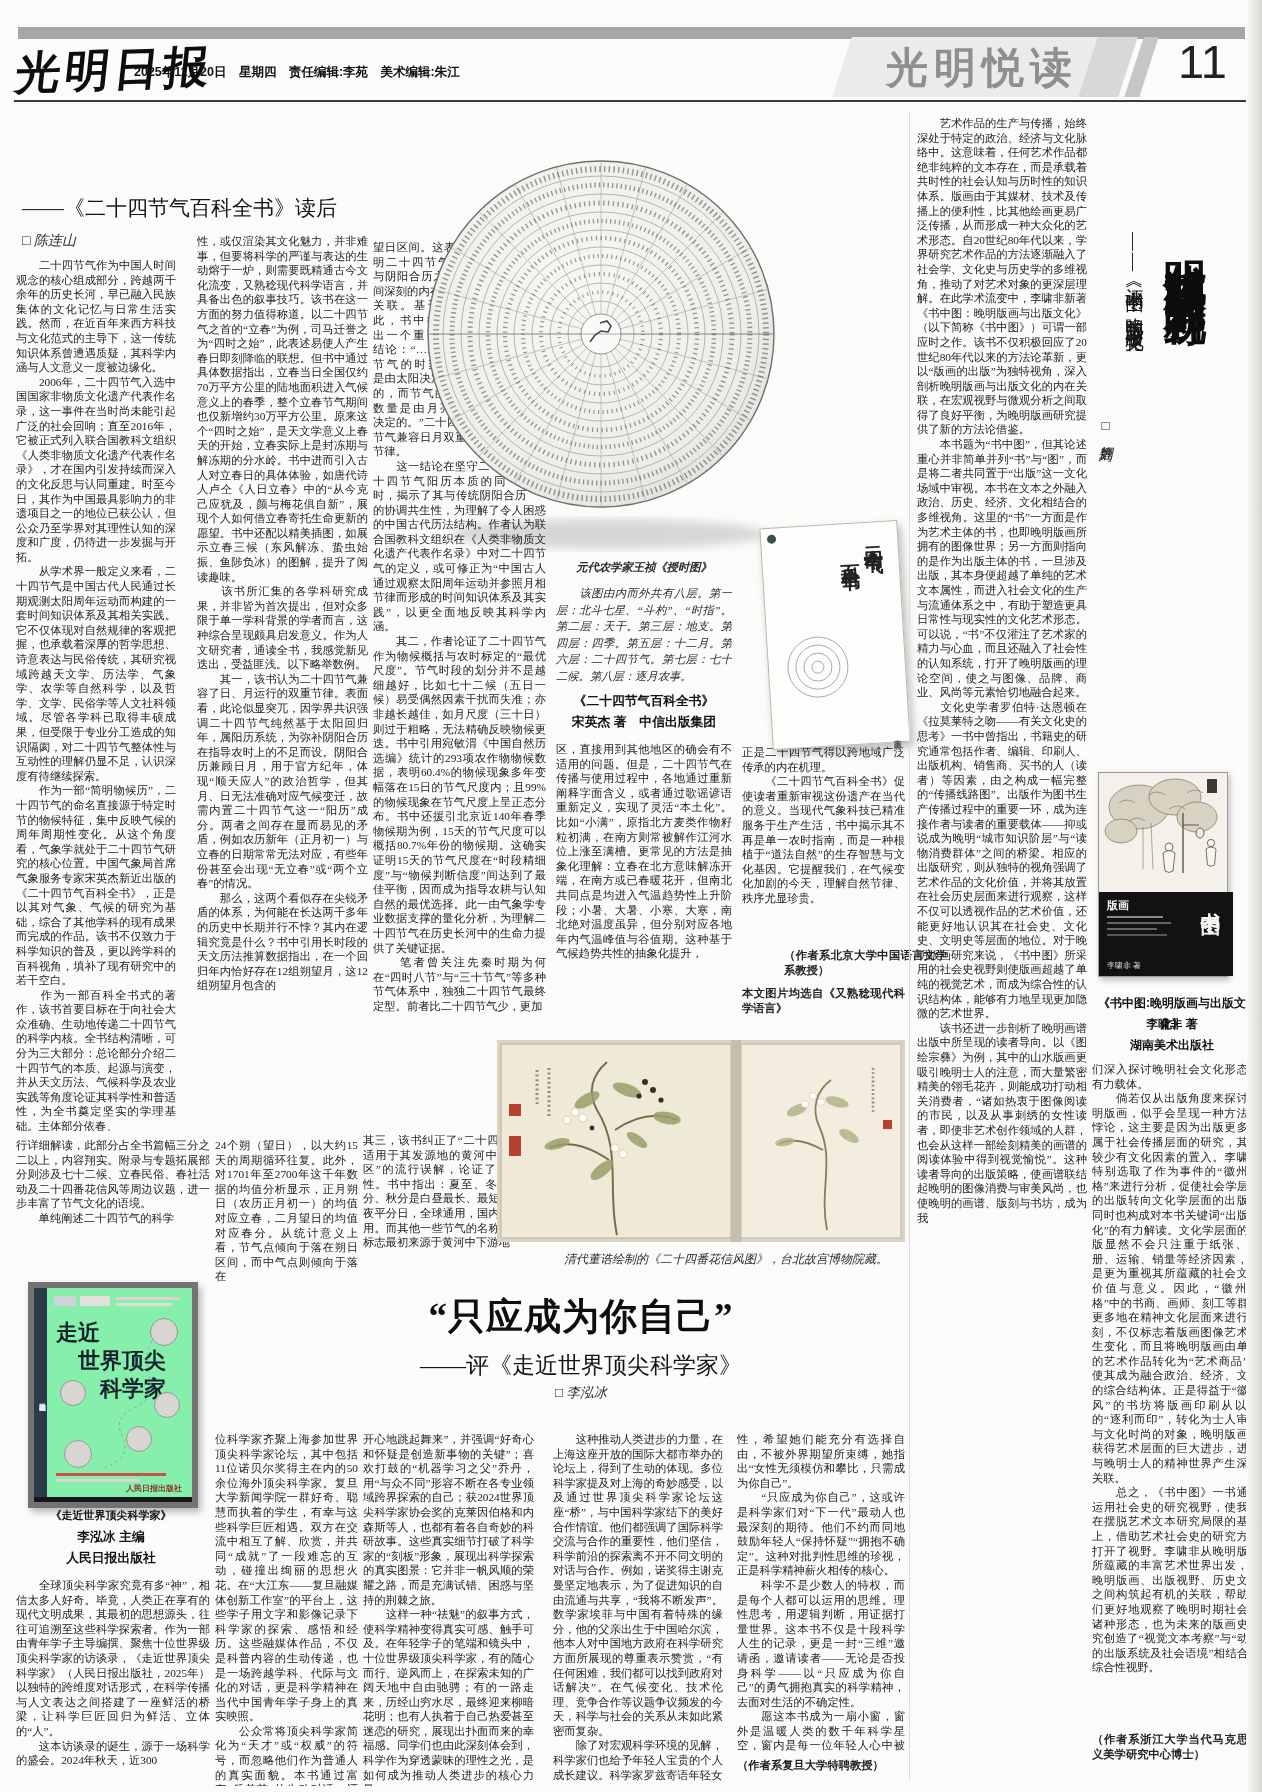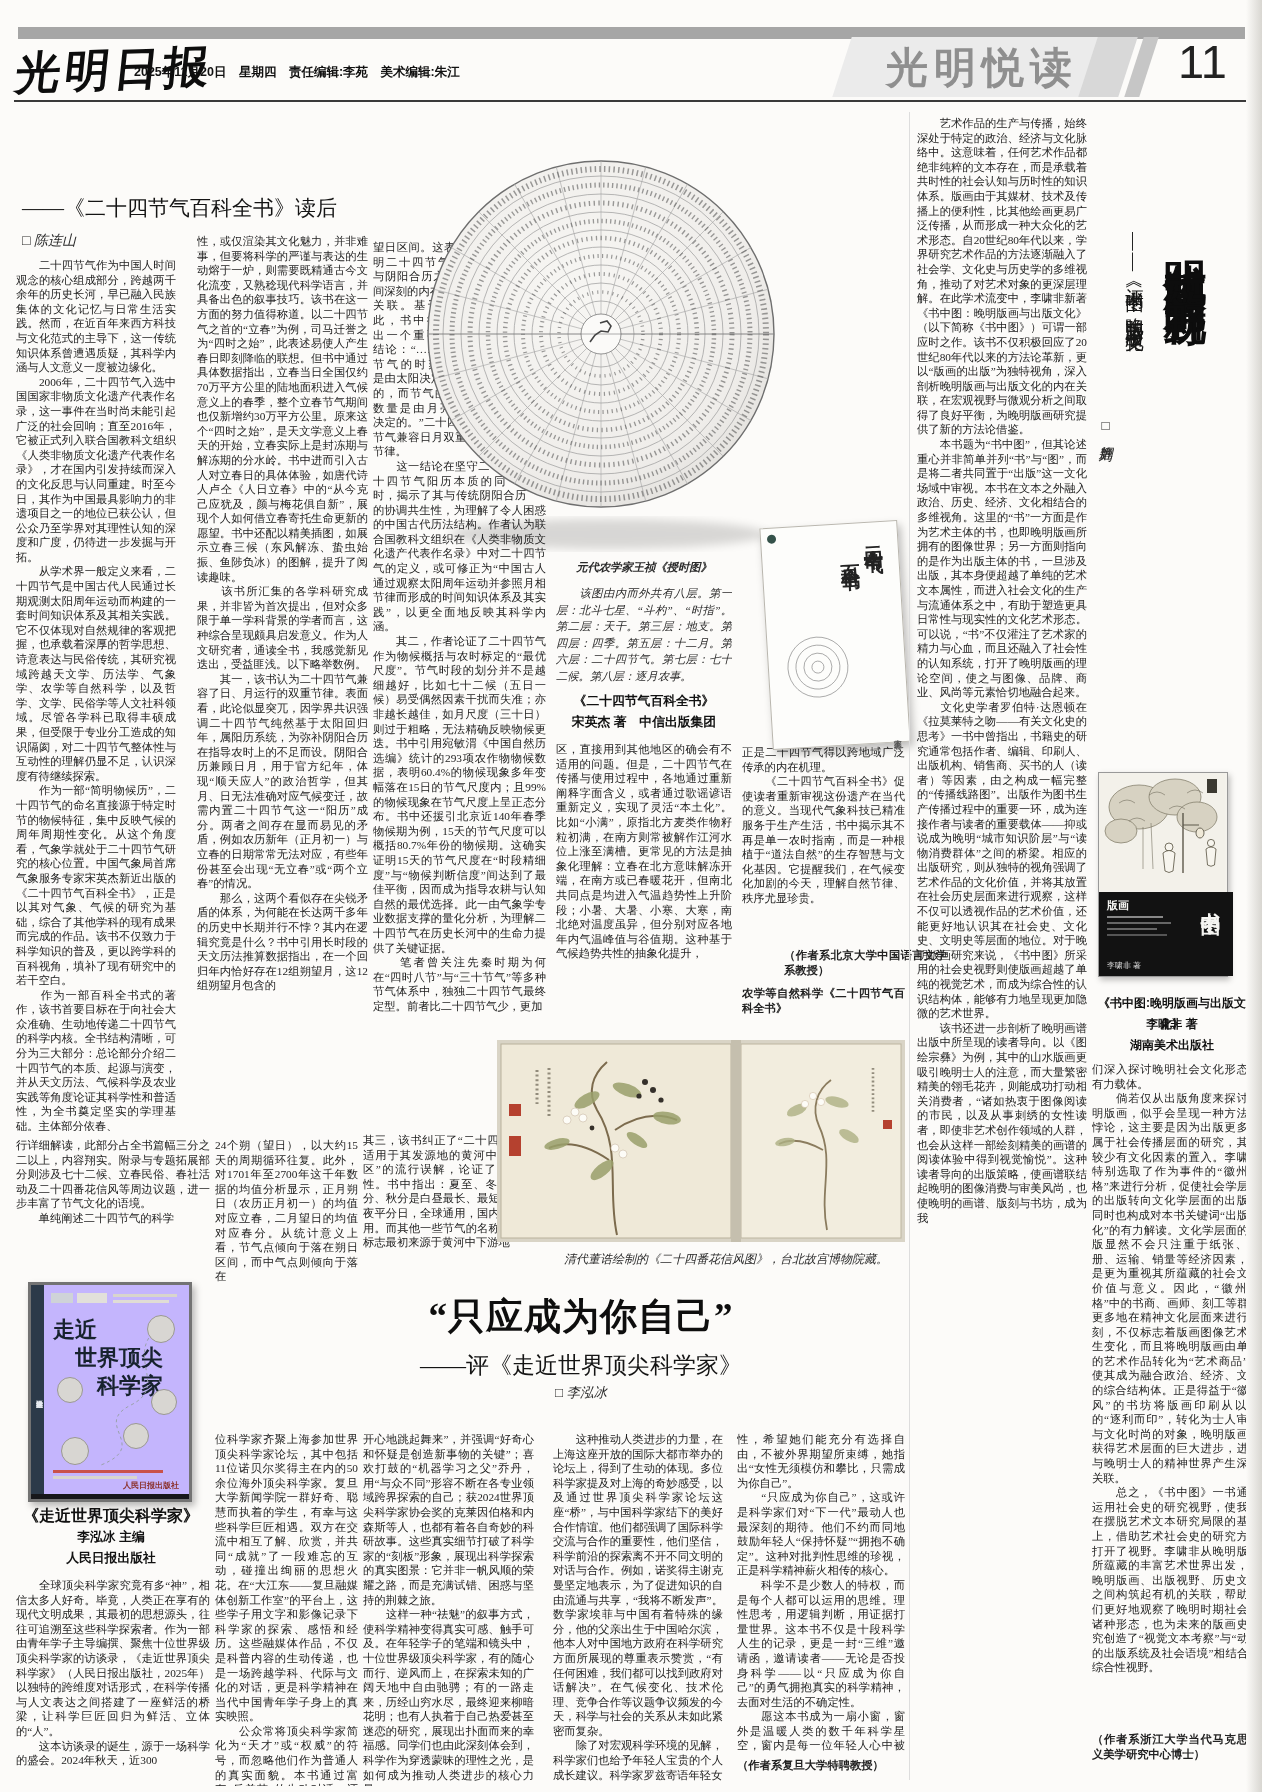--- a/index.html
+++ b/index.html
@@ -42,21 +42,21 @@
   .b-sub{left:1122px;top:232px;height:430px;font-size:18.5px;letter-spacing:2px;color:#161616;}
   .b-byline{left:1096px;top:418px;height:120px;font-size:13.5px;}
   .vrule{left:909px;top:112px;width:1px;height:1668px;background:#ddd;}
   
   .cover1{left:766px;top:524px;width:136px;height:220px;background:#fdfdfb;border:1px solid #b9b6ae;
           box-shadow:3px 5px 8px rgba(0,0,0,.25);transform:rotate(-3.5deg);}
   .cover1 .vt{position:absolute;writing-mode:vertical-rl;font-weight:bold;color:#222;}
   .cover3{left:1098px;top:772px;width:128px;height:203px;background:#f4f2ec;border:1px solid #999;
           box-shadow:2px 3px 6px rgba(0,0,0,.25);}
   .cover3 .band{position:absolute;left:0;bottom:0;width:100%;height:84px;background:#121212;color:#f5f5f2;padding-left:6px;}
-  .cover2{left:28px;top:1282px;width:158px;height:214px;background:#c4b5fd;border:3px solid #737373;
+  .cover2{left:28px;top:1282px;width:158px;height:214px;background:#86efac;border:6px solid #737373;
           box-shadow:3px 4px 7px rgba(0,0,0,.28);}
   .cover2 .spine{position:absolute;left:0;top:0;width:13px;height:100%;background:#2c3a49;color:#e9edf2;
                  writing-mode:vertical-rl;font-size:7px;text-align:center;padding-top:6px;box-sizing:border-box;}
   .cover2 .t{position:absolute;font-weight:bold;color:#17222e;font-family:"Liberation Sans","DejaVu Sans",sans-serif;}
   .portrait{position:absolute;border-radius:50%;background:#d8d6d2;border:1px solid #9a9892;}
   .flower{left:497px;top:1040px;width:408px;height:202px;}
 </style>
 </head>
 <body>
 
@@ -142,21 +142,21 @@
   </svg>
 
   <div class="col kai" style="left:556px;top:560px;width:176px;height:18px;text-align:center;font-weight:bold;">元代农学家王祯《授时图》</div>
   <div class="col kai" style="left:556px;top:585px;width:176px;height:100px;line-height:16.6px;">　　该图由内而外共有八层。第一层：北斗七星、“斗杓”、“时指”。第二层：天干。第三层：地支。第四层：四季。第五层：十二月。第六层：二十四节气。第七层：七十二候。第八层：逐月农事。</div>
   <div class="cap" style="left:551px;top:690px;width:186px;">《二十四节气百科全书》</div>
   <div class="cap" style="left:551px;top:711px;width:186px;">宋英杰 著　中信出版集团</div>
   <div class="col" style="left:556px;top:742px;width:176px;height:296px;">区，直接用到其他地区的确会有不适用的问题。但是，二十四节气在传播与使用过程中，各地通过重新阐释字面含义，或者通过歌谣谚语重新定义，实现了灵活“本土化”。比如“小满”，原指北方麦类作物籽粒初满，在南方则常被解作江河水位上涨至满槽。更常见的方法是抽象化理解：立春在北方意味解冻开端，在南方或已春暖花开，但南北共同点是均进入气温趋势性上升阶段；小暑、大暑、小寒、大寒，南北绝对温度虽异，但分别对应各地年内气温峰值与谷值期。这种基于气候趋势共性的抽象化提升，</div>
   <div class="col" style="left:742px;top:745px;width:163px;height:222px;">正是二十四节气得以跨地域广泛传承的内在机理。
 　　《二十四节气百科全书》促使读者重新审视这份遗产在当代的意义。当现代气象科技已精准服务于生产生活，书中揭示其不再是单一农时指南，而是一种根植于“道法自然”的生存智慧与文化基因。它提醒我们，在气候变化加剧的今天，理解自然节律、秩序尤显珍贵。</div>
   <div class="col note" style="left:784px;top:948px;width:163px;height:32px;">（作者系北京大学中国语言文学系教授）</div>
-  <div class="col note" style="left:742px;top:986px;width:163px;height:32px;">农学等自然科学《二十四节气百科全书》</div>
+  <div class="col note" style="left:742px;top:986px;width:163px;height:32px;">本文图片均选自《又熟稔现代科学语言》</div>
 
   <div class="abs cover1">
     <span class="vt" style="right:12px;top:10px;font-size:19px;letter-spacing:2px;">二十四节气</span>
     <span class="vt" style="right:36px;top:26px;font-size:19px;letter-spacing:2px;">百科全书</span>
     <svg width="70" height="70" style="position:absolute;left:14px;bottom:44px;">
       <g fill="none" stroke="#8a8a8a" stroke-width="0.7">
         <circle cx="35" cy="35" r="30"></circle>
           <circle cx="35" cy="35" r="22"></circle>
           <circle cx="35" cy="35" r="14"></circle>
           <circle cx="35" cy="35" r="6"></circle>
@@ -307,21 +307,21 @@
     <span class="portrait" style="left:116px;top:30px;width:26px;height:26px;"></span>
     <span class="portrait" style="left:26px;top:92px;width:24px;height:24px;"></span>
     <span class="portrait" style="left:120px;top:104px;width:24px;height:24px;"></span>
     <span class="portrait" style="left:92px;top:138px;width:24px;height:24px;"></span>
     <span class="portrait" style="left:30px;top:152px;width:26px;height:26px;"></span>
     <span style="position:absolute;left:22px;bottom:26px;width:110px;height:3px;background:#c9514a;"></span>
     <span style="position:absolute;left:22px;bottom:20px;width:84px;height:3px;background:#d8d5cd;"></span>
     <span style="position:absolute;right:10px;bottom:8px;font-size:8px;color:#8a2f28;font-weight:bold;">人民日报出版社</span>
     <span style="position:absolute;left:0;bottom:0;width:100%;height:5px;background:#17171a;"></span>
   </div>
-  <div class="cap" style="left:18px;top:1505px;width:186px;font-size:16px;">《走近世界顶尖科学家》</div>
+  <div class="cap" style="left:18px;top:1505px;width:186px;font-size:11px;">《走近世界顶尖科学家》</div>
   <div class="cap" style="left:18px;top:1526px;width:186px;font-size:12.8px;">李泓冰 主编</div>
   <div class="cap" style="left:18px;top:1547px;width:186px;font-size:12.8px;">人民日报出版社</div>
 
   <div class="col" style="left:16px;top:1578px;width:194px;height:208px;">　　全球顶尖科学家究竟有多“神”，相信太多人好奇。毕竟，人类正在享有的现代文明成果，其最初的思想源头，往往可追溯至这些科学探索者。作为一部由青年学子主导编撰、聚焦十位世界级顶尖科学家的访谈录，《走近世界顶尖科学家》（人民日报出版社，2025年）以独特的跨维度对话形式，在科学传播与人文表达之间搭建了一座鲜活的桥梁，让科学巨匠回归为鲜活、立体的“人”。
 　　这本访谈录的诞生，源于一场科学的盛会。2024年秋天，近300</div>
   <div class="col" style="left:215px;top:1432px;width:143px;height:354px;">位科学家齐聚上海参加世界顶尖科学家论坛，其中包括11位诺贝尔奖得主在内的50余位海外顶尖科学家。复旦大学新闻学院一群好奇、聪慧而执着的学生，有幸与这些科学巨匠相遇。双方在交流中相互了解、欣赏，并共同“成就”了一段难忘的互动，碰撞出绚丽的思想火花。在“大江东——复旦融媒体创新工作室”的平台上，这些学子用文字和影像记录下科学家的探索、感悟和经历。这些融媒体作品，不仅是科普内容的生动传递，也是一场跨越学科、代际与文化的对话，更是科学精神在当代中国青年学子身上的真实映照。
 　　公众常将顶尖科学家简化为“天才”或“权威”的符号，而忽略他们作为普通人的真实面貌。本书通过富有“反差萌”的生动对话，还原了科学家鲜活而立体的人格魅力。读者会看到亲切如邻家长辈的诺奖得主格雷德在化妆间接受采访，谈及23岁发现端粒酶那天，“回到家</div>
   <div class="col" style="left:363px;top:1432px;width:171px;height:354px;">开心地跳起舞来”，并强调“好奇心和怀疑是创造新事物的关键”；喜欢打鼓的“机器学习之父”乔丹，用“与众不同”形容不断在各专业领域跨界探索的自己；获2024世界顶尖科学家协会奖的克莱因伯格和内森斯等人，也都有着各自奇妙的科研故事。这些真实细节打破了科学家的“刻板”形象，展现出科学探索的真实图景：它并非一帆风顺的荣耀之路，而是充满试错、困惑与坚持的荆棘之旅。
 　　这样一种“祛魅”的叙事方式，使科学精神变得真实可感、触手可及。在年轻学子的笔端和镜头中，十位世界级顶尖科学家，有的随心而行、逆风而上，在探索未知的广阔天地中自由驰骋；有的一路走来，历经山穷水尽，最终迎来柳暗花明；也有人执着于自己热爱甚至迷恋的研究，展现出扑面而来的幸福感。同学们也由此深刻体会到，科学作为穿透蒙昧的理性之光，是如何成为推动人类进步的核心力量。</div>
   <div class="col" style="left:553px;top:1432px;width:170px;height:354px;">　　这种推动人类进步的力量，在上海这座开放的国际大都市举办的论坛上，得到了生动的体现。多位科学家提及对上海的奇妙感受，以及通过世界顶尖科学家论坛这座“桥”，与中国科学家结下的美好合作情谊。他们都强调了国际科学交流与合作的重要性，他们坚信，科学前沿的探索离不开不同文明的对话与合作。例如，诺奖得主谢克曼坚定地表示，为了促进知识的自由流通与共享，“我将不断发声”。数学家埃菲与中国有着特殊的缘分，他的父亲出生于中国哈尔滨，他本人对中国地方政府在科学研究方面所展现的尊重表示赞赏，“有任何困难，我们都可以找到政府对话解决”。在气候变化、技术伦理、竞争合作等议题争议频发的今天，科学与社会的关系从未如此紧密而复杂。

